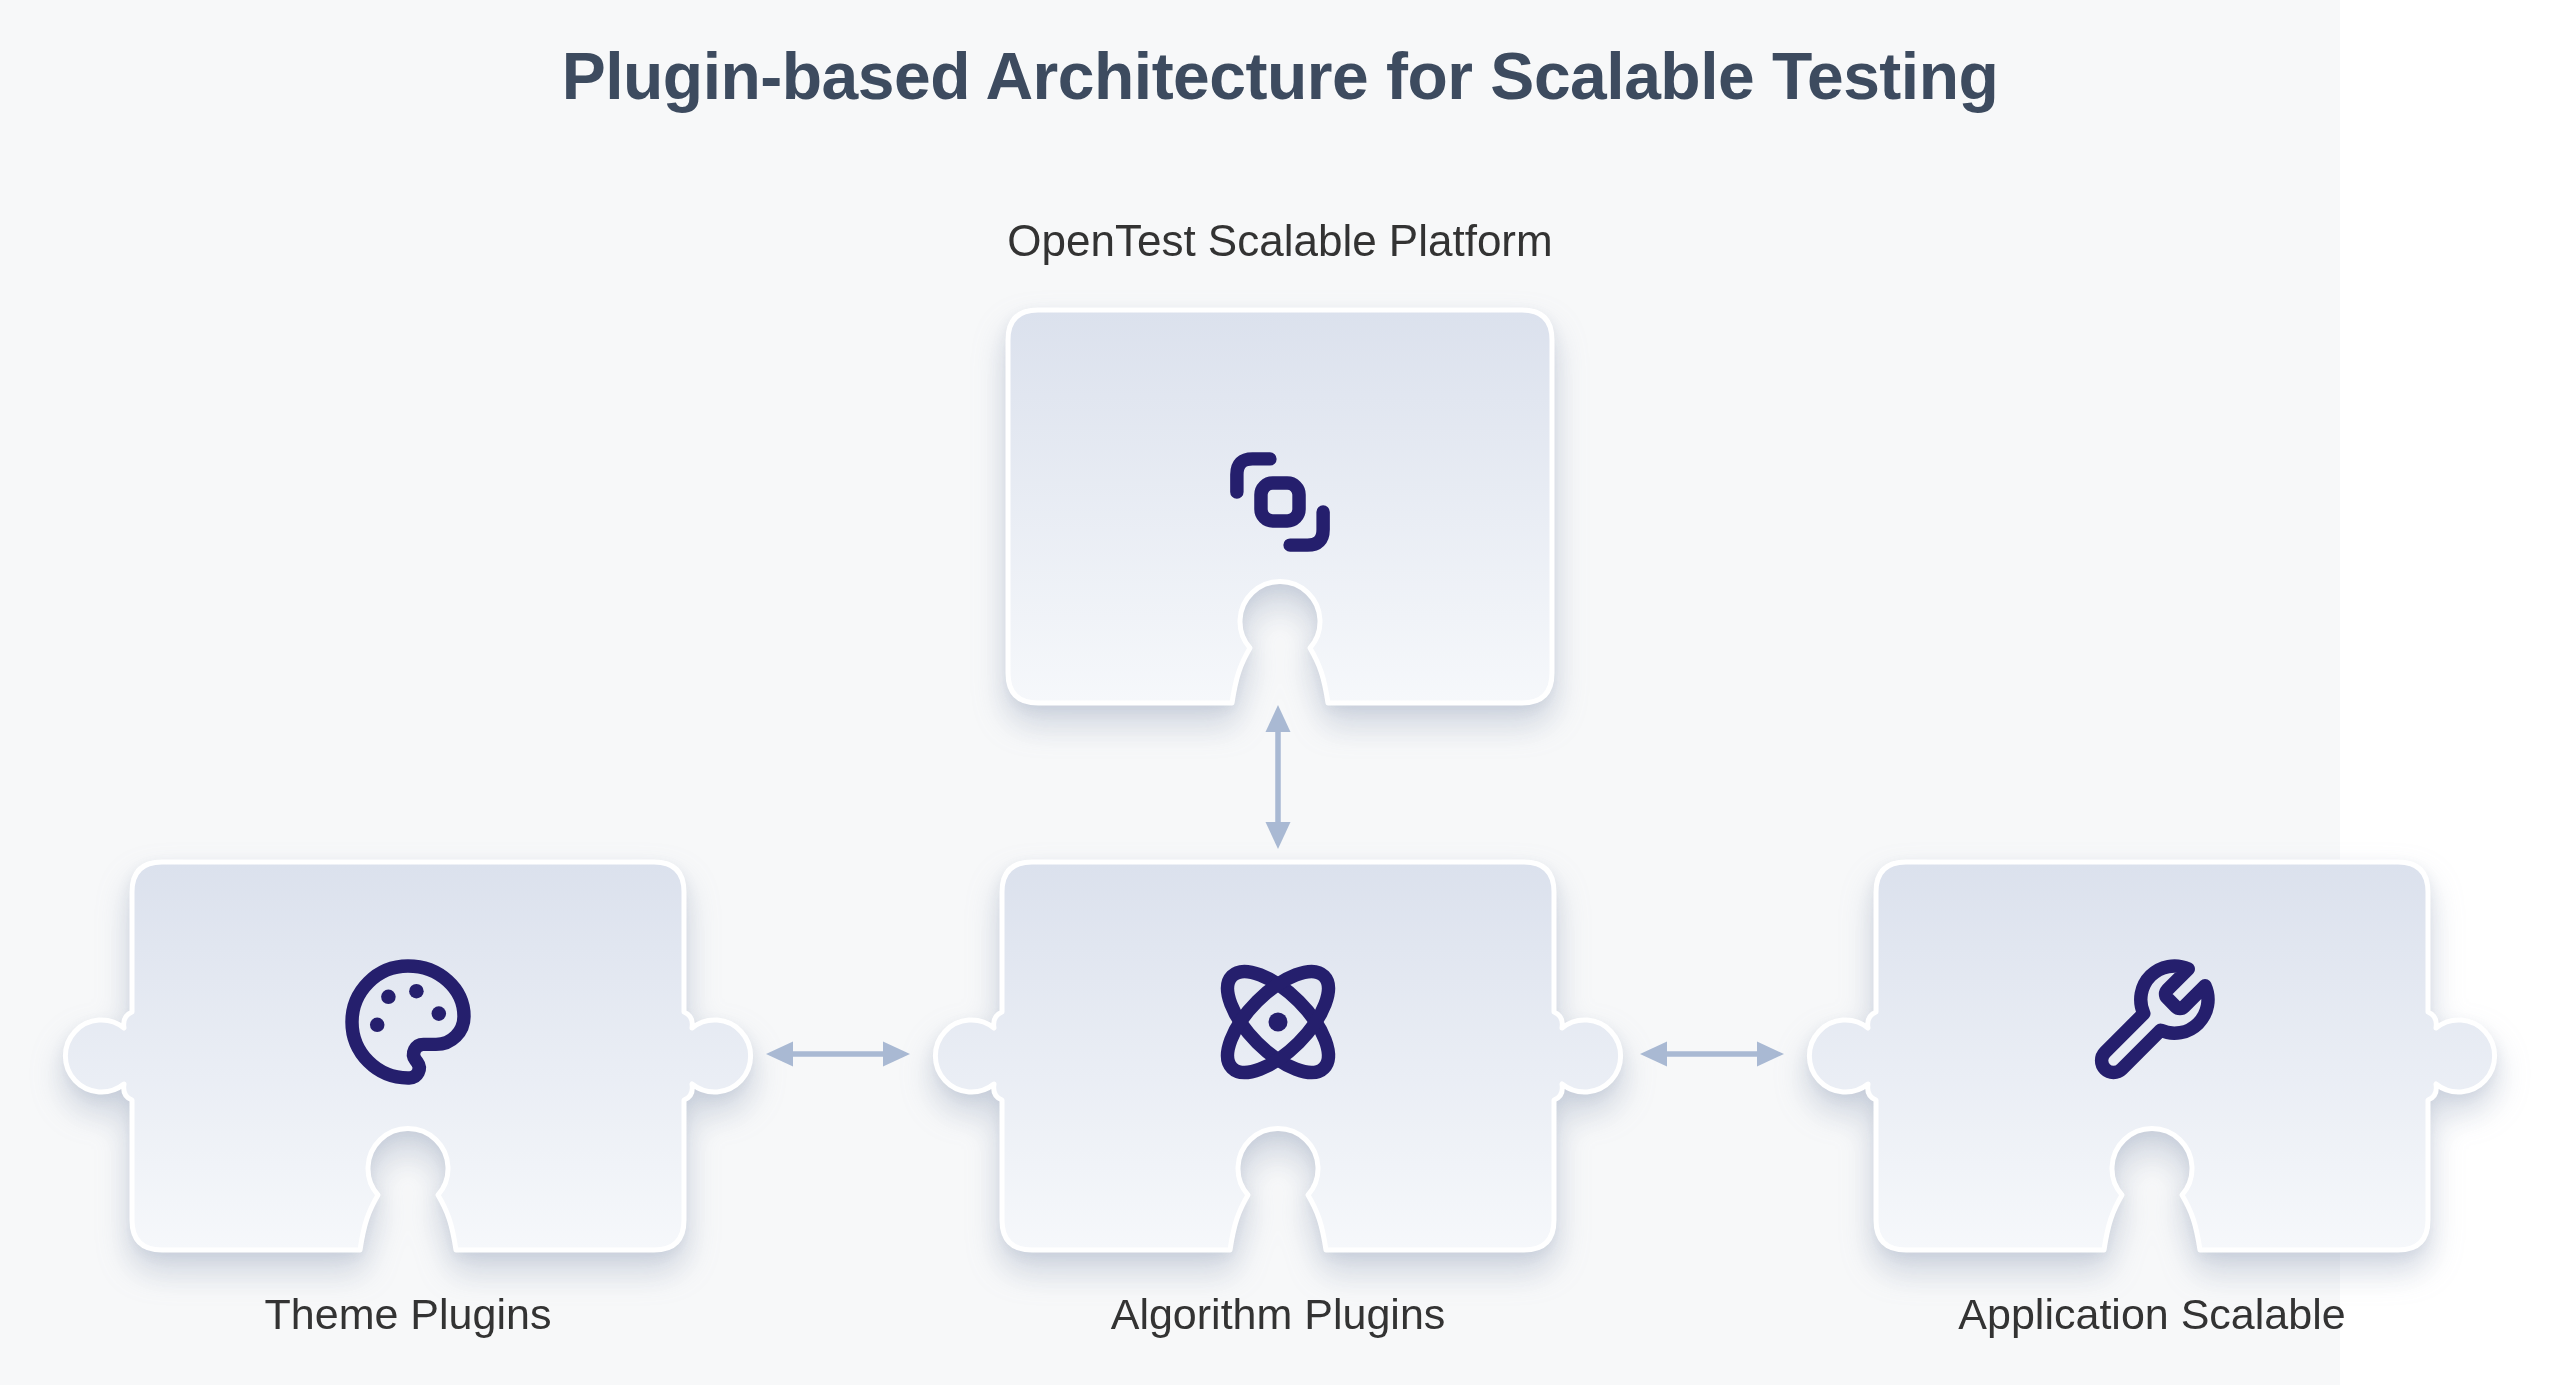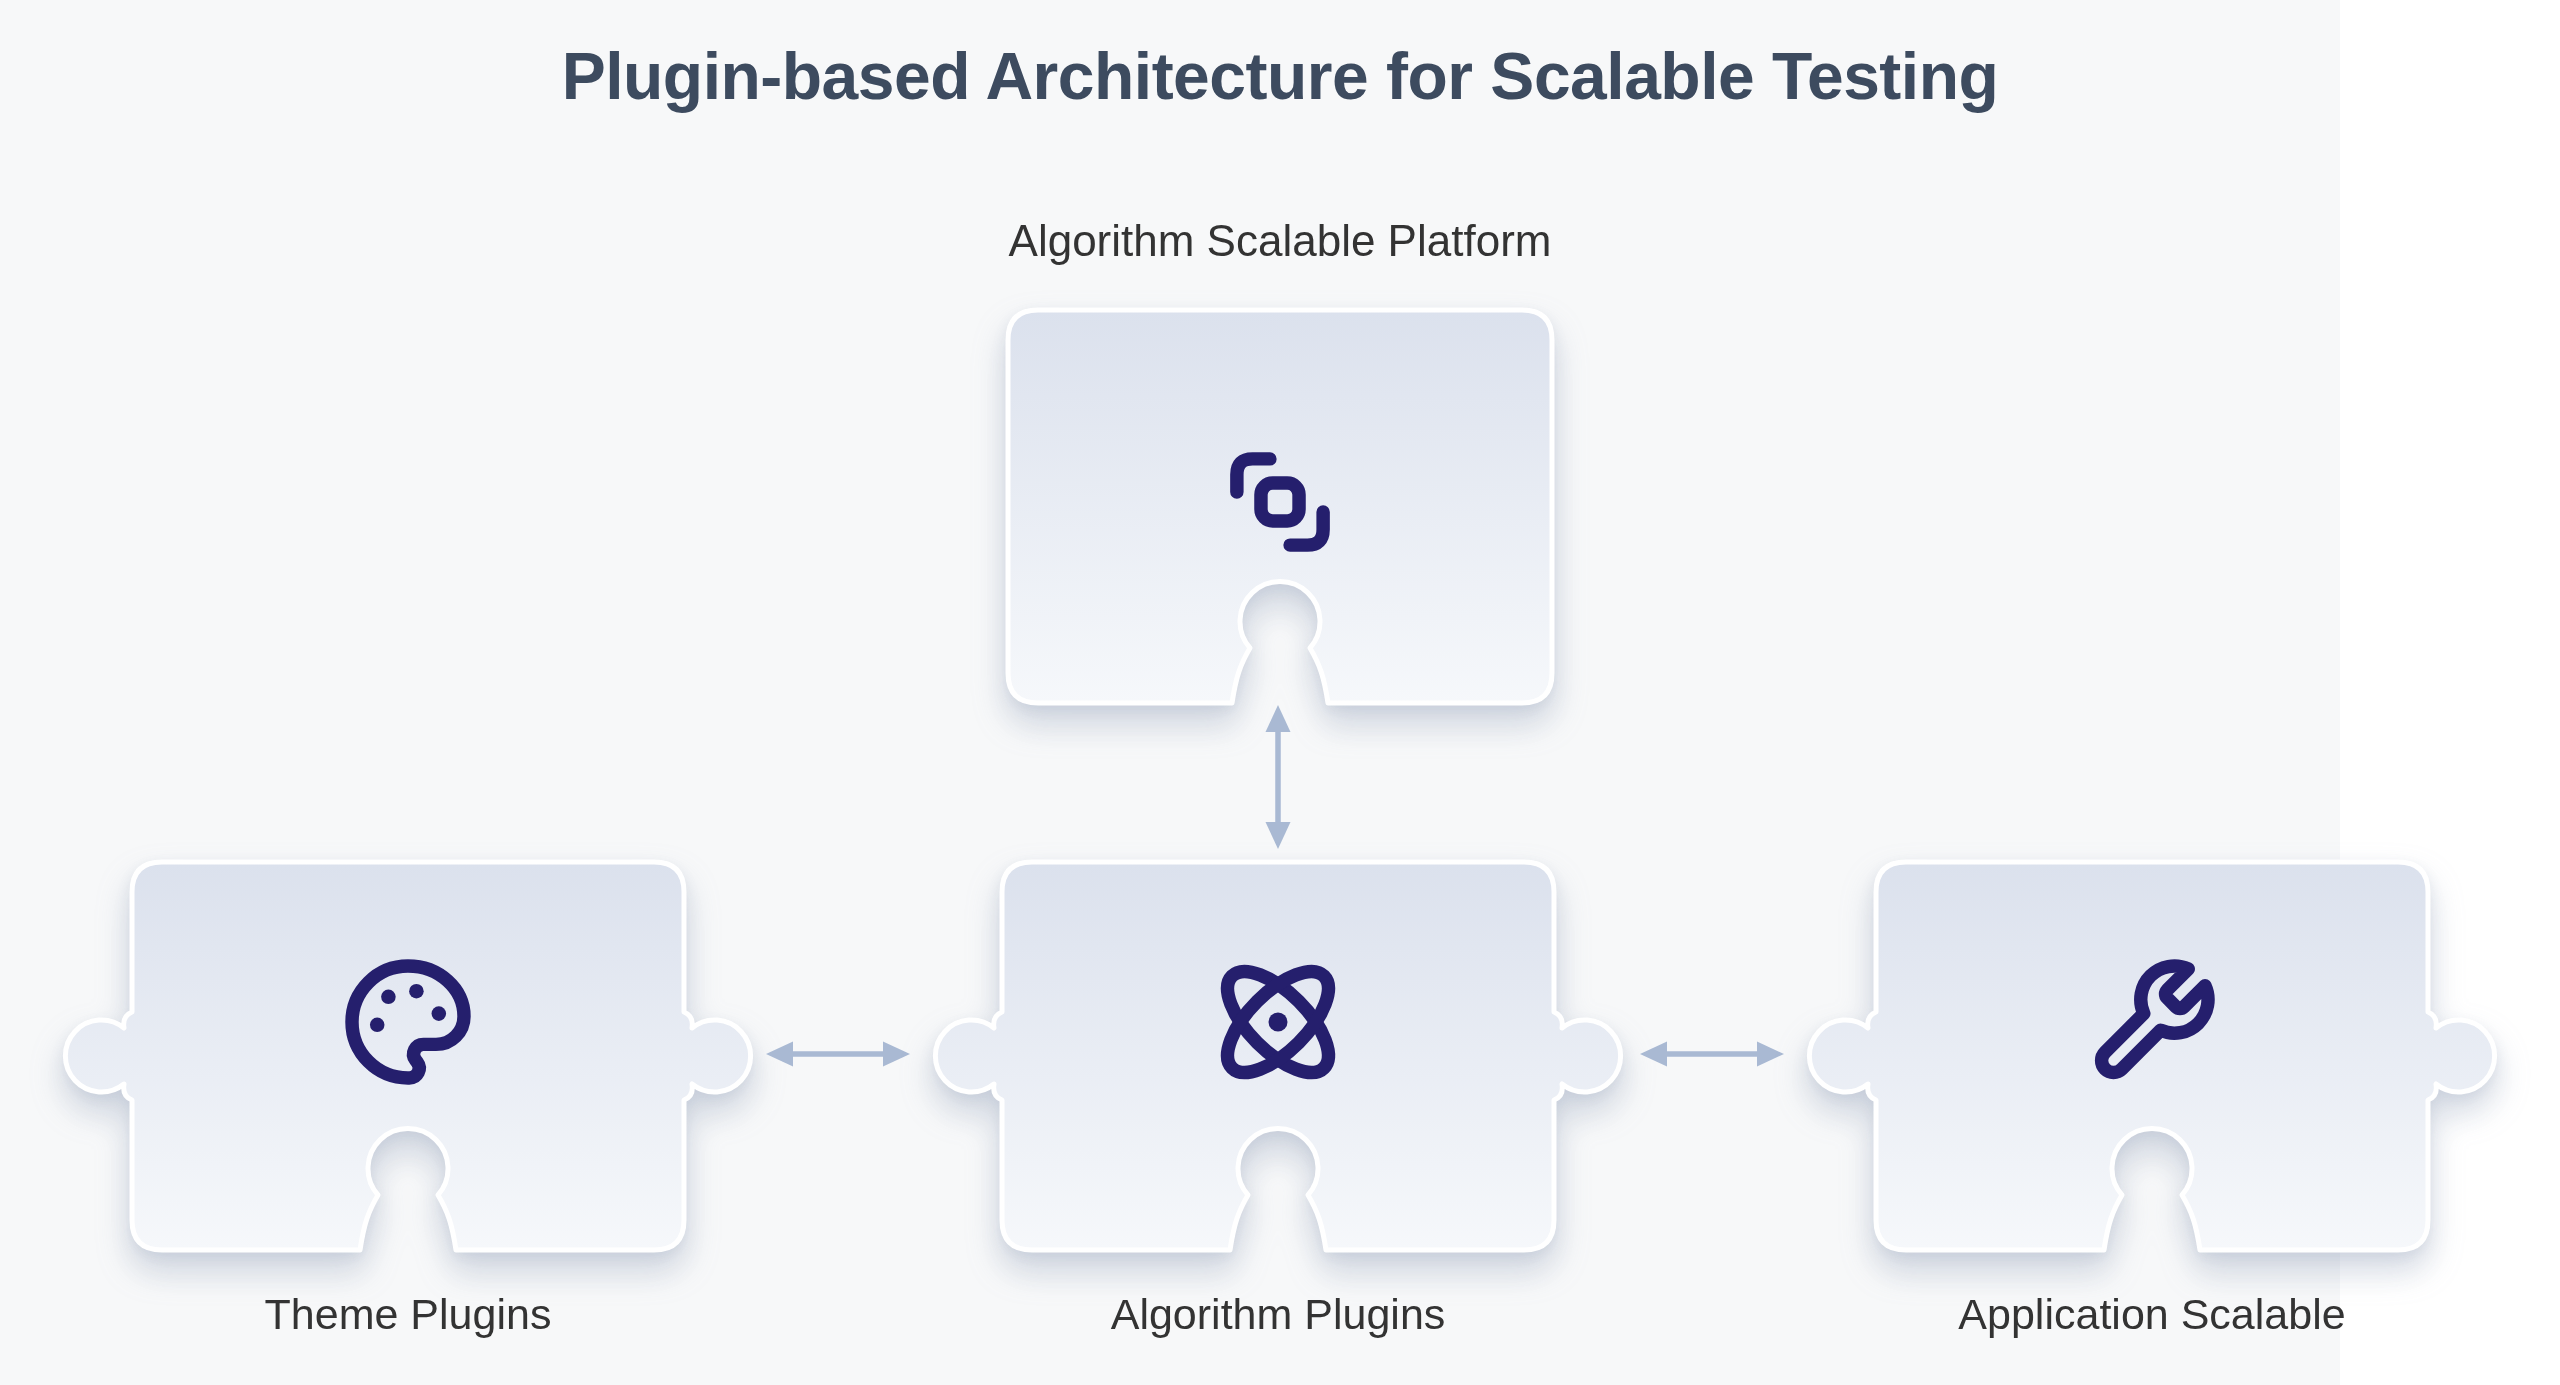--- a/index.html
+++ b/index.html
@@ -79,21 +79,21 @@
     <defs>
       <linearGradient id="pieceGrad" x1="0" y1="0" x2="0" y2="1">
         <stop class="gs-top" offset="0" stop-color="#dbe1ed"></stop>
         <stop class="gs-bottom" offset="1" stop-color="#f6f8fb"></stop>
       </linearGradient>
     </defs>
   </svg>
 
   <div class="abs title">Plugin-based Architecture for Scalable Testing</div>
 
-  <div class="abs platform-label">Algorithm Scalable Platform</div>
+  <div class="abs platform-label">OpenTest Scalable Platform</div>
 
   <svg class="abs piece-svg" style="left:1000px; top:304px;" width="560" height="406" viewBox="0 0 560 406">
     <path class="piece-path" d="M 38 6 H 522 Q 552 6 552 36 V 369 Q 552 399 522 399
       L 328 399 C 324 373 320 361 310 344 A 40 40 0 1 0 250 344 C 240 361 236 373 232 399
       L 38 399 Q 8 399 8 369 V 36 Q 8 6 38 6 Z"></path>
     <g transform="translate(280,198) scale(5.6) translate(-12,-12)">
       <rect class="icon-stroke" x="8.6" y="8.6" width="6.8" height="6.8" rx="2.1"></rect>
       <path class="icon-stroke" d="M10.2 4.3 H7.1 Q4.3 4.3 4.3 7.1 V10.2"></path>
       <path class="icon-stroke" d="M13.8 19.7 H16.9 Q19.7 19.7 19.7 16.9 V13.8"></path>
     </g>

